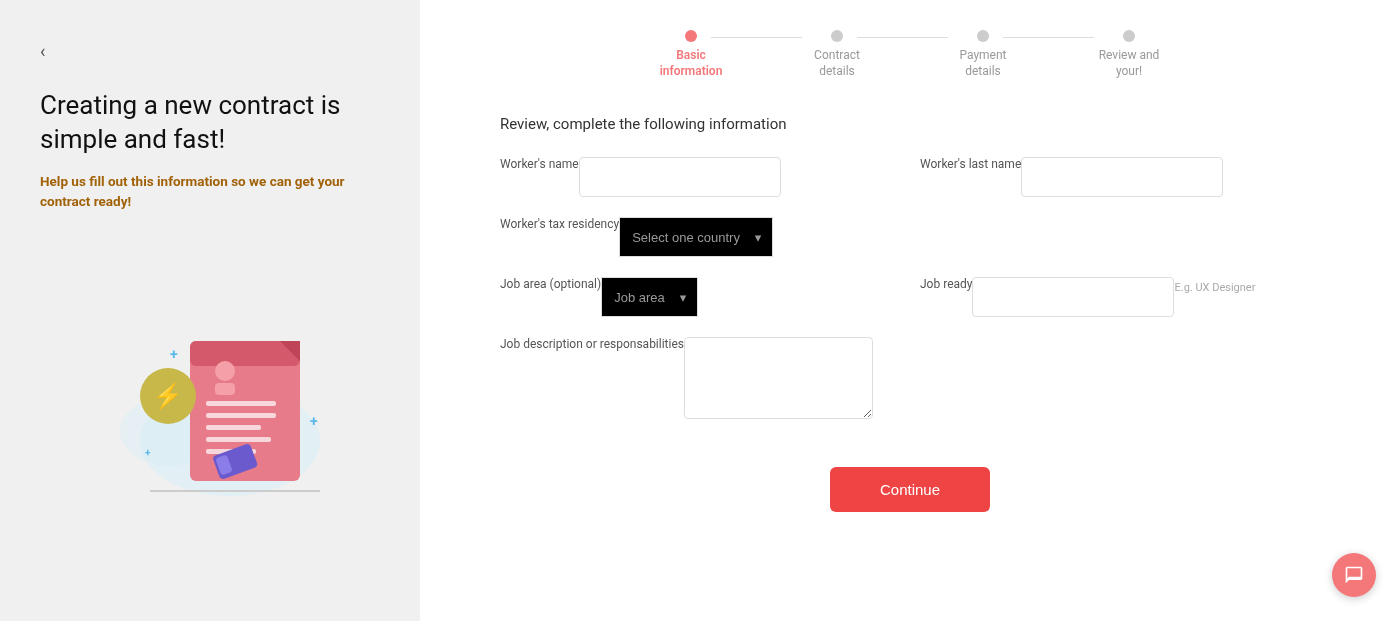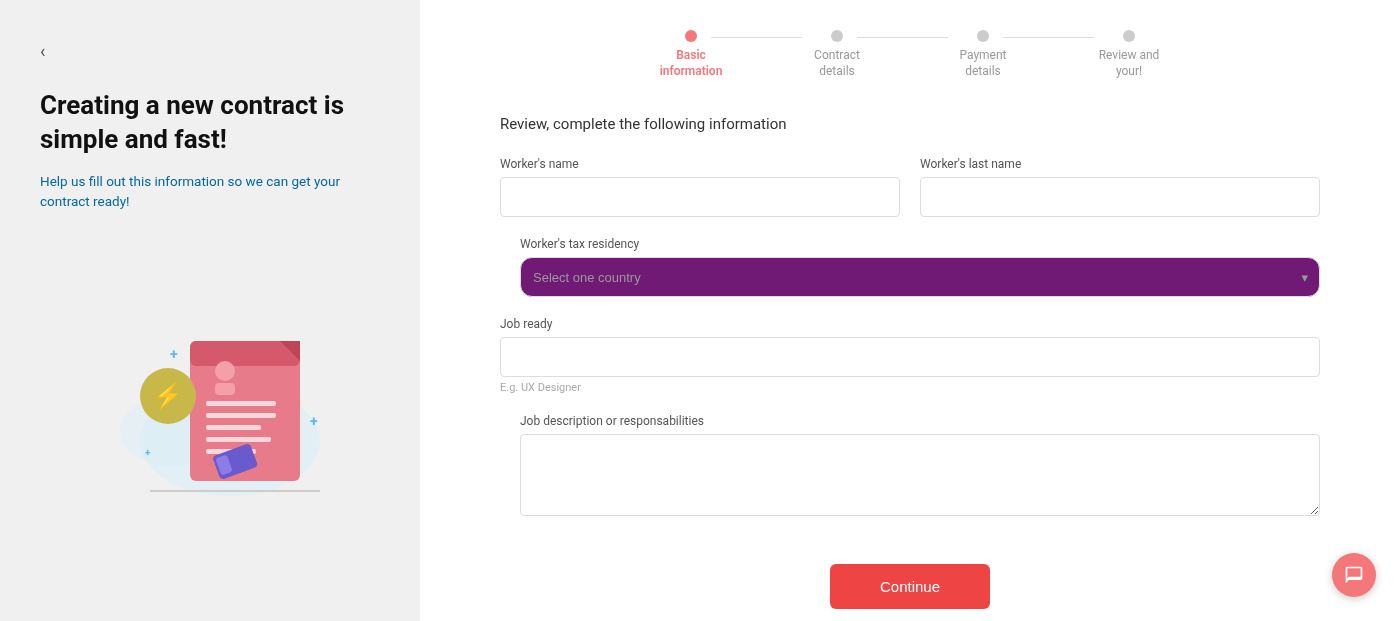--- a/index.html
+++ b/index.html
@@ -26,30 +26,31 @@
       display: flex;
       align-items: center;
       cursor: pointer;
       color: #555;
       font-size: 18px;
       width: fit-content;
       margin-bottom: 28px;
     }
     .left-title {
       font-size: 26px;
-      font-weight: 700;
+      font-weight: 400;
       color: #111;
       line-height: 1.3;
       margin-bottom: 14px;
     }
     .left-subtitle {
       font-size: 13.5px;
-      color: #0369a1;
+      color: #a16207;
       line-height: 1.5;
       margin-bottom: 20px;
+      font-weight: bold;
     }
     .illustration {
       flex: 1;
       display: flex;
       align-items: center;
       justify-content: center;
       position: relative;
     }
 
     
@@ -110,24 +111,24 @@
       font-weight: 400;
     }
 
     .form-row {
       display: flex;
       gap: 20px;
       margin-bottom: 20px;
     }
     .form-group {
       display: flex;
-      flex-direction: column;
+      flex-direction: row;
       flex: 1;
     }
-    .form-group.full { flex: 1 1 100%; margin-left: 20px; }
+    .form-group.full { flex: 1 1 100%; }
 
     .form-label {
       font-size: 12px;
       color: #555;
       margin-bottom: 6px;
     }
     .form-input {
       border: 1px solid #ddd;
       border-radius: 4px;
       padding: 10px 12px;
@@ -137,28 +138,28 @@
       height: 40px;
       background: #fff;
     }
 
     .form-select-wrapper {
       position: relative;
     }
     .form-select-wrapper select {
       width: 100%;
       border: 1px solid #ddd;
-      border-radius: 12px;
+      border-radius: 0;
       padding: 10px 32px 10px 12px;
       font-size: 13px;
       color: #999;
       outline: none;
       appearance: none;
       height: 40px;
-      background: #701a75;
+      background: #000000;
       cursor: pointer;
     }
     .form-select-wrapper::after {
       content: '▾';
       position: absolute;
       right: 12px;
       top: 50%;
       transform: translateY(-50%);
       color: #999;
       pointer-events: none;
@@ -303,20 +304,28 @@
       <div class="form-select-wrapper">
         <select>
           <option value="">Select one country</option>
         </select>
       </div>
     </div>
   </div>
 
   <div class="form-row">
     <div class="form-group">
+      <label class="form-label">Job area (optional)</label>
+      <div class="form-select-wrapper">
+        <select>
+          <option value="">Job area</option>
+        </select>
+      </div>
+    </div>
+    <div class="form-group">
       <label class="form-label">Job ready</label>
       <input class="form-input" type="text" placeholder="" style="">
       <span class="form-hint">E.g. UX Designer</span>
     </div>
   </div>
 
   <div class="form-row">
     <div class="form-group full">
       <label class="form-label">Job description or responsabilities</label>
       <textarea class="form-textarea" rows="4" style=""></textarea>

